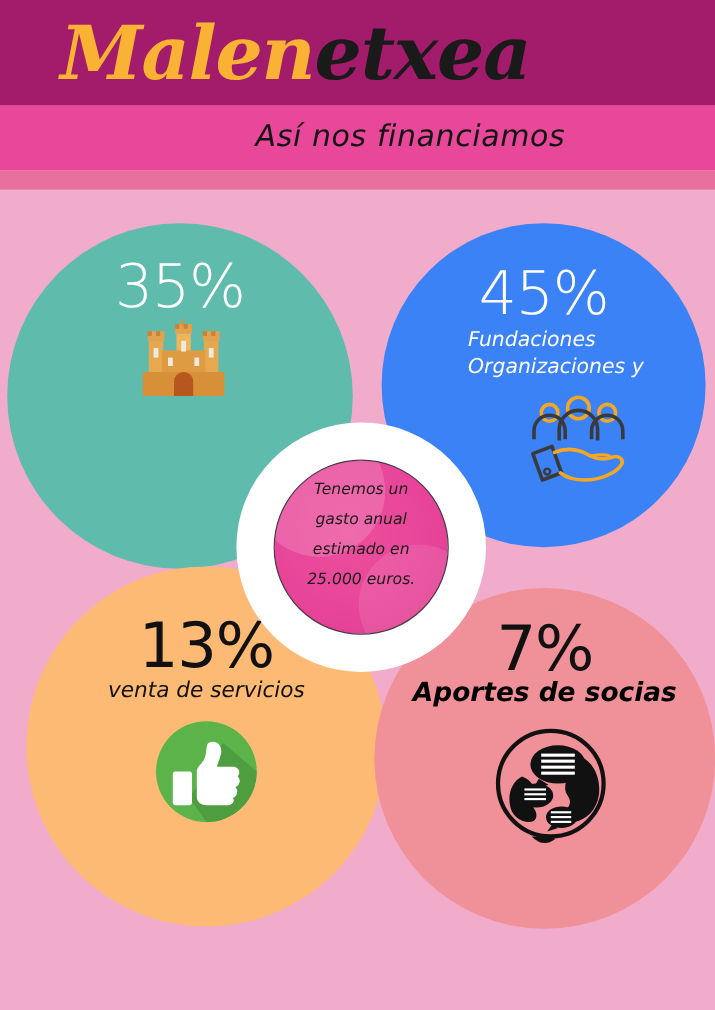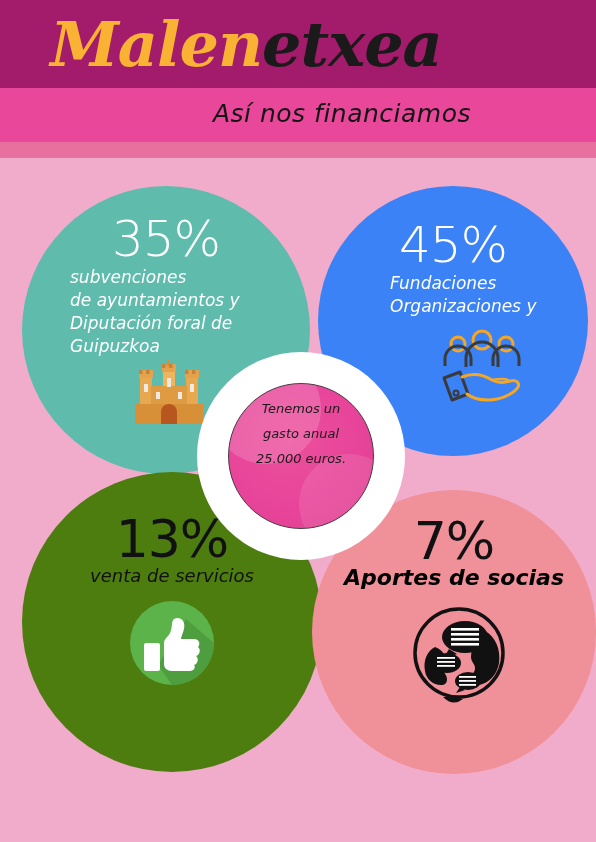--- a/index.html
+++ b/index.html
@@ -74,36 +74,36 @@
     letter-spacing: -1px;
   }
   .bubble .lbl {
     font-family: "DejaVu Sans", sans-serif;
     font-style: italic;
     font-size: 17px;
     line-height: 23px;
   }
 
   #bubble-35 {
-    left: 22px;  top: 186px;  width: 288px; height: 288px;
+    left: 6px;  top: 186px;  width: 288px; height: 288px;
     background: #5FBCAD;
   }
   #bubble-35 .pct { color: #ffffff; margin-top: 28px; font-size: 50px; }
   #bubble-35 .lbl { color: #ffffff; text-align: left; padding-left: 48px; padding-right: 18px; margin-top: 2px; }
 
   #bubble-45 {
     left: 318px; top: 186px; width: 270px; height: 270px;
     background: #3b82f6;
   }
   #bubble-45 .pct { color: #ffffff; margin-top: 34px; font-size: 50px; }
   #bubble-45 .lbl { color: #ffffff; text-align: left; padding-left: 72px; padding-right: 20px; margin-top: 2px; }
 
   #bubble-13 {
     left: 22px; top: 472px; width: 300px; height: 300px;
-    background: #4d7c0f;
+    background: #fdba74;
   }
   #bubble-13 .pct { color: #111111; margin-top: 42px; font-size: 52px; font-weight: 400; }
   #bubble-13 .lbl { color: #111111; margin-top: 0px; font-size: 18px; }
 
   #bubble-7 {
     left: 312px; top: 490px; width: 284px; height: 284px;
     background: #F09099;
   }
   #bubble-7 .pct { color: #111111; margin-top: 26px; font-size: 52px; font-weight: 400; }
   #bubble-7 .lbl { color: #000000; margin-top: 0px; font-size: 22px; font-weight: bold; }
@@ -173,26 +173,20 @@
   <div class="band band-mid"></div>
 
   <div class="logo">
     <span class="part-a">Malen</span><span class="part-b">etxea</span>
   </div>
 
   <div class="subtitle">Así nos financiamos</div>
 
   <div class="bubble" id="bubble-35">
     <div class="pct">35%</div>
-    <div class="lbl">
-      <div>subvenciones</div>
-      <div>de ayuntamientos y</div>
-      <div>Diputación foral de</div>
-      <div>Guipuzkoa</div>
-    </div>
     <div id="castle-wrap" class="icon-slot">
       <svg width="76" height="66" viewBox="0 0 76 66" xmlns="http://www.w3.org/2000/svg">
         <g>
           <rect x="8" y="10" width="14" height="8" fill="#E5A24C"></rect>
           <rect x="31" y="4" width="14" height="8" fill="#E5A24C"></rect>
           <rect x="54" y="10" width="14" height="8" fill="#E5A24C"></rect>
           <rect x="8" y="10" width="3.5" height="4" fill="#C98338"></rect>
           <rect x="15" y="10" width="3.5" height="4" fill="#C98338"></rect>
           <rect x="31" y="4" width="3.5" height="4" fill="#C98338"></rect>
           <rect x="38" y="4" width="3.5" height="4" fill="#C98338"></rect>
@@ -292,16 +286,17 @@
   </div>
 
   <div id="center-ring"></div>
   <div id="center-disc">
     <div class="glow1"></div>
     <div class="glow2"></div>
   </div>
   <div id="center-text">
     <span>Tenemos un</span>
     <span>gasto anual</span>
+    <span>estimado en</span>
     <span>25.000 euros.</span>
   </div>
 
 </div>
 
 </body></html>

